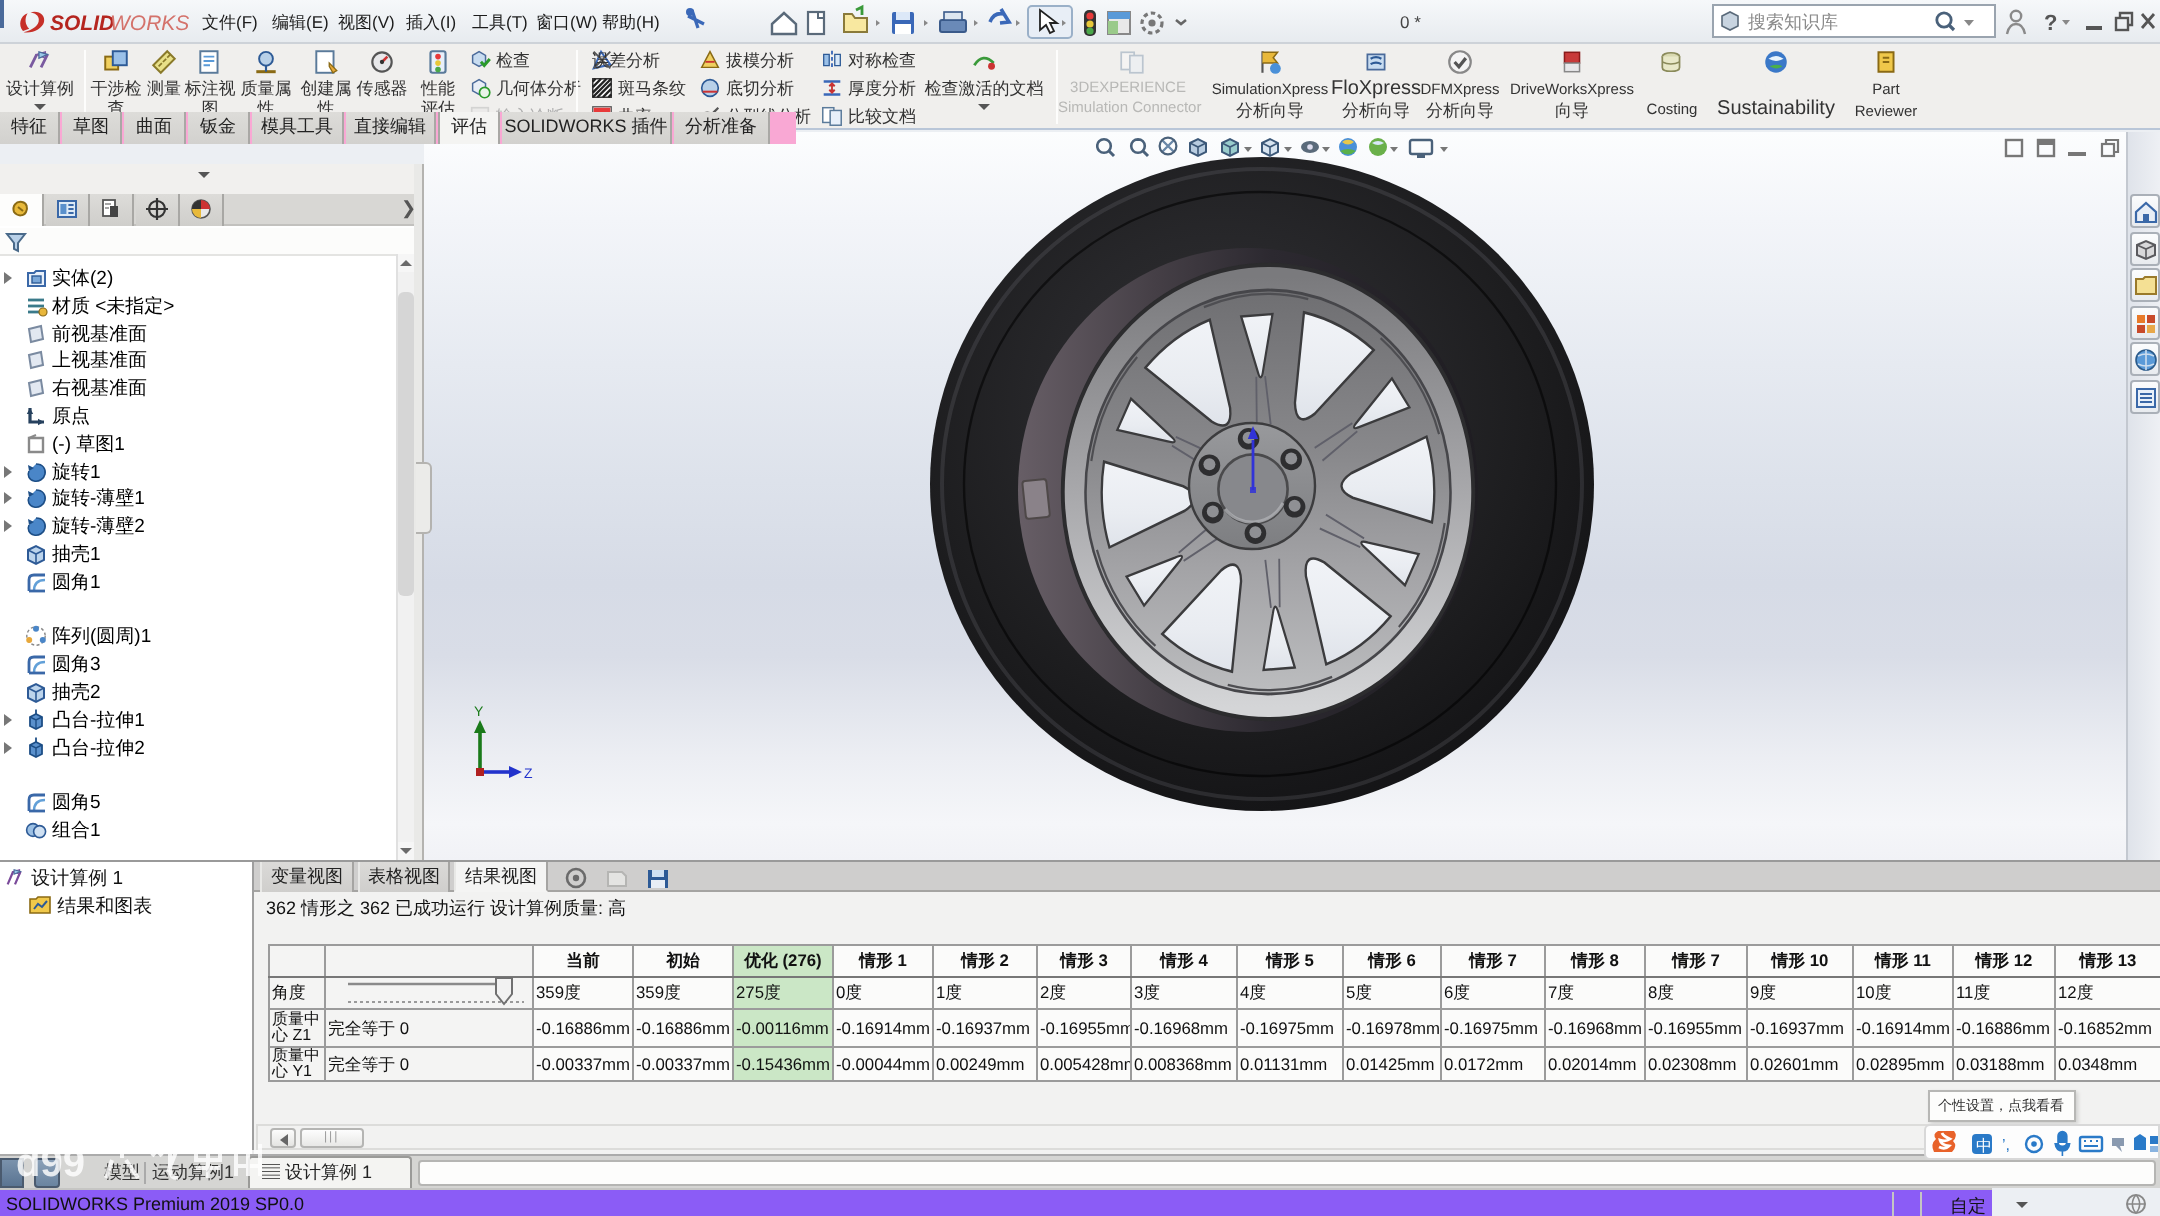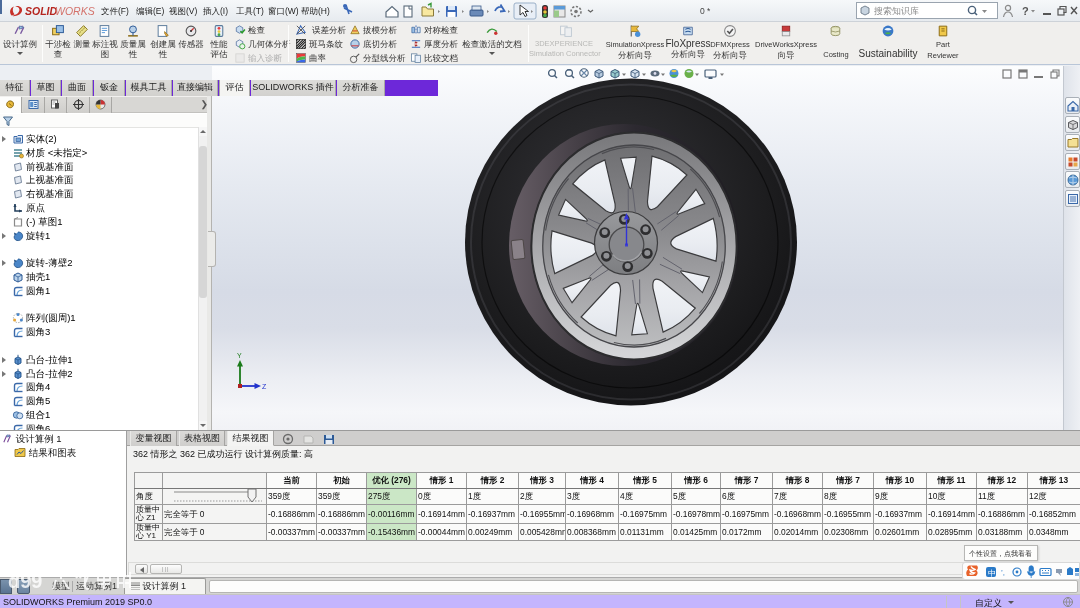--- a/index.html
+++ b/index.html
@@ -3,21 +3,21 @@
 <style>
 *{margin:0;padding:0;box-sizing:border-box}
 html,body{width:1080px;height:608px;overflow:hidden;font-family:"Liberation Sans",sans-serif;position:relative;background:#eceff3}
 .abs{position:absolute}
 #menubar{left:0;top:0;width:1080px;height:22px;background:linear-gradient(#f6f8fa,#e7ebef);border-bottom:1px solid #cdd2d8}
 .menu{position:absolute;top:6px;font-size:8.5px;color:#1c1c1c;letter-spacing:0}
 #ribbon{left:0;top:22px;width:1080px;height:43px;background:#f0efed;border-bottom:1px solid #b9c6d8}
 .rlbl{position:absolute;font-size:8.5px;color:#333;text-align:center;line-height:10px;white-space:nowrap}
 .rsep{position:absolute;top:3px;height:37px;width:1px;background:#dcdad6;border-right:1px solid #fdfdfc}
 .ricon{position:absolute}
-#tabrow{left:0;top:80px;width:438px;height:16px;background:#6d28d9;z-index:5}
+#tabrow{left:0;top:56px;width:398px;height:16px;background:#f9a8d4;z-index:5}
 .ctab{position:absolute;top:0;height:16px;font-size:9px;color:#222;text-align:center;line-height:15px;border-right:1px solid #a9a8a5;background:linear-gradient(#dddcd9,#d2d1ce)}
 .ctab.act{background:#f4f4f2;border-right:1px solid #a9a8a5;border-left:1px solid #a9a8a5}
 #viewport{left:212px;top:66px;width:851px;height:364px;background:linear-gradient(180deg,#fcfdfe 0%,#f3f5f9 12%,#e6eaf1 32%,#dde2eb 48%,#d6dbe6 62%,#d9dde7 72%,#eceef3 86%,#f5f6f9 95%,#f1f2f6 100%)}
 #taskpane{left:1063px;top:66px;width:17px;height:364px;background:linear-gradient(90deg,#dfe3ea,#eef0f4);border-left:1px solid #c3c8d0}
 .tpbtn{position:absolute;left:1px;width:15px;height:17px;border:1px solid #aab0b8;background:linear-gradient(#fbfcfd,#e8ebef);border-radius:2px}
 #fmpanel{left:0;top:82px;width:212px;height:348px;background:#fff}
 #fmtop{position:absolute;left:0;top:0;width:212px;height:15px;background:#f1f0ee}
 #fmtabs{position:absolute;left:0;top:15px;width:212px;height:16px;background:#d8d7d4;border-bottom:1px solid #c2c1be}
 .fmtab{position:absolute;top:0;width:22px;height:16px;border-right:1px solid #a8a7a4;background:linear-gradient(#dddcd9,#cfcecb)}
 .fmtab.act{background:#fdfdfc}
@@ -36,21 +36,21 @@
 #stmsg{position:absolute;left:133px;top:17px;font-size:9px;color:#111}
 table{border-collapse:collapse;table-layout:fixed}
 #rtable{position:absolute;left:134px;top:41px;width:893px}
 #rtable td{border:1px solid #9b9b9b;font-size:8.4px;color:#111;padding:0 1px;height:16px;overflow:hidden;white-space:nowrap;background:#fbfbfa}
 #rtable tr.hd td{text-align:center;font-weight:bold;border-bottom:1px solid #777}
 #rtable td.g{background:#cbe7c6}
 #rtable td.lb{background:#f4f4f3}
 #hscroll{position:absolute;left:128px;top:131px;width:952px;height:13px;background:#f2f2f1;border:1px solid #dcdcda}
 #bottombar{left:0;top:577px;width:1080px;height:17px;background:#d5d5d3;border-top:1px solid #ababab}
 .btab{position:absolute;top:1px;height:16px;font-size:9px;color:#222;line-height:15px}
-#statusbar{left:0;top:594px;width:1080px;height:14px;background:#c4b5fd;border-top:1px solid #c5c5c3;font-size:9px;color:#111}
+#statusbar{left:0;top:594px;width:996px;height:14px;background:#8b5cf6;border-top:1px solid #c5c5c3;font-size:9px;color:#111}
 .tinyarrow{display:inline-block;width:0;height:0;border-left:3px solid transparent;border-right:3px solid transparent;border-top:3px solid #555}
 </style></head>
 <body>
 
 <div class="abs" id="menubar">
   <div class="abs" style="left:0;top:0;width:2px;height:14px;background:#4a6a9a"></div>
   <svg class="abs" style="left:7px;top:3px" width="92" height="17" viewBox="0 0 92 17">
     <path d="M4.5 12.5 C2 9.5 3 5 6.8 3.6 C5.2 6.2 5.5 9.3 7.6 11.4 Z" fill="#c62f28"></path>
     <path d="M8.2 3.2 C12.5 2 15.8 4.8 15 8 C14.2 11.3 9.5 13.8 4.8 13.1 C9.8 11.8 12.6 9.6 12.4 6.6 C12.3 4.6 10.5 3.5 8.2 3.2 Z" fill="#c62f28"></path>
     <text x="18" y="12" font-size="10.5" font-weight="bold" font-style="italic" fill="#b5251f" font-family="Liberation Sans">SOLID</text>
@@ -179,21 +179,21 @@
     <div class="rlbl" style="left:248px;top:17px;text-align:left">几何体分析</div>
     <svg class="ricon" style="left:234px;top:30px" width="12" height="12" viewBox="0 0 13 13" opacity=".4">
       <rect x="2" y="2" width="9" height="9" fill="#e4e4e4" stroke="#aaa" stroke-width=".9"></rect>
     </svg>
     <div class="rlbl" style="left:248px;top:31px;text-align:left;color:#b0b0b0">输入诊断</div>
     <div class="rsep" style="left:288px"></div>
     <svg class="ricon" style="left:295px;top:2px" width="12" height="12" viewBox="0 0 13 13">
       <path d="M2 11 L6 2 L11 9 Z" fill="none" stroke="#3a68b8" stroke-width="1.1"></path>
       <path d="M2 2 l9 9 M11 2 l-9 9" stroke="#555" stroke-width="1"></path>
     </svg>
-    <div class="rlbl" style="left:312px;top:3px;text-align:left">误差分析</div>
+    <div class="rlbl" style="left:296px;top:3px;text-align:left">误差分析</div>
     <svg class="ricon" style="left:295px;top:16px" width="12" height="12" viewBox="0 0 13 13">
       <rect x="1.5" y="1.5" width="10" height="10" fill="#fff" stroke="#333" stroke-width=".8"></rect>
       <path d="M1.5 3 L3 1.5 M1.5 6 L6 1.5 M1.5 9 L9 1.5 M1.5 11.5 L11.5 1.5 M4 11.5 L11.5 4 M7 11.5 L11.5 7 M10 11.5 L11.5 10" stroke="#222" stroke-width="1.3"></path>
     </svg>
     <div class="rlbl" style="left:309px;top:17px;text-align:left">斑马条纹</div>
     <svg class="ricon" style="left:295px;top:30px" width="12" height="12" viewBox="0 0 13 13">
       <rect x="1.5" y="1.5" width="10" height="10" fill="#fff" stroke="#555" stroke-width=".7"></rect>
       <path d="M2 2 h9 v3 q-5 -1 -9 2 Z" fill="#e83a3a"></path>
       <path d="M2 7 q4 -3 9 -2 v3 q-5 0 -9 2 Z" fill="#4ab84a"></path>
       <path d="M2 10 q4 -2 9 -2 v3 h-9 Z" fill="#3a68e8"></path>
@@ -586,20 +586,28 @@
         <span class="tx">(-) 草图1</span>
       </div>
       <div class="ti" style="top:100.60000000000001px">
         <span class="ar"></span>
         <svg width="12" height="12" viewBox="0 0 12 12">
           <path d="M6 2 C9.5 2 11 4.5 10.5 7 C10 9.5 7.5 11 5 10.5 C2.5 10 1.5 7.5 2.5 5.5" fill="#4a86c8" stroke="#1d4e86" stroke-width=".8"></path>
           <path d="M2.5 5.5 L2 2.5 L5 4 Z" fill="#1d4e86"></path>
         </svg>
         <span class="tx">旋转1</span>
       </div>
+      <div class="ti" style="top:114.4px">
+        <span class="ar"></span>
+        <svg width="12" height="12" viewBox="0 0 12 12">
+          <path d="M6 2 C9.5 2 11 4.5 10.5 7 C10 9.5 7.5 11 5 10.5 C2.5 10 1.5 7.5 2.5 5.5" fill="#4a86c8" stroke="#1d4e86" stroke-width=".8"></path>
+          <path d="M2.5 5.5 L2 2.5 L5 4 Z" fill="#1d4e86"></path>
+        </svg>
+        <span class="tx">旋转-薄壁1</span>
+      </div>
       <div class="ti" style="top:128.2px">
         <span class="ar"></span>
         <svg width="12" height="12" viewBox="0 0 12 12">
           <path d="M6 2 C9.5 2 11 4.5 10.5 7 C10 9.5 7.5 11 5 10.5 C2.5 10 1.5 7.5 2.5 5.5" fill="#4a86c8" stroke="#1d4e86" stroke-width=".8"></path>
           <path d="M2.5 5.5 L2 2.5 L5 4 Z" fill="#1d4e86"></path>
         </svg>
         <span class="tx">旋转-薄壁2</span>
       </div>
       <div class="ti" style="top:142px">
         <svg width="12" height="12" viewBox="0 0 12 12">
@@ -626,68 +634,59 @@
         <span class="tx">阵列(圆周)1</span>
       </div>
       <div class="ti" style="top:197.20000000000002px">
         <svg width="12" height="12" viewBox="0 0 12 12">
           <path d="M2.5 10.5 L2.5 5 Q2.5 2.5 5 2.5 L10.5 2.5" fill="none" stroke="#3a68a8" stroke-width="1.4"></path>
           <path d="M5 10.5 Q5 5 10.5 5" fill="none" stroke="#62a0d8" stroke-width="1.2"></path>
           <path d="M2.5 10.5 L10.5 10.5" stroke="#3a68a8" stroke-width="1.4"></path>
         </svg>
         <span class="tx">圆角3</span>
       </div>
+      <div class="ti" style="top:211px">
+        <svg width="12" height="12" viewBox="0 0 12 12">
+          <path d="M2 4 L6 2 L10 4 L10 9 L6 11 L2 9 Z" fill="#bcd4ec" stroke="#2d5a96" stroke-width="1"></path>
+          <path d="M2 4 L6 6 L10 4 M6 6 L6 11" stroke="#2d5a96" stroke-width=".8" fill="none"></path>
+        </svg>
+        <span class="tx">抽壳2</span>
+      </div>
       <div class="ti" style="top:224.8px">
         <span class="ar"></span>
         <svg width="12" height="12" viewBox="0 0 12 12">
           <path d="M3 4.5 L6 3 L9 4.5 L9 9 L6 10.5 L3 9 Z" fill="#5a90cc" stroke="#1d4e86" stroke-width=".9"></path>
           <path d="M3 4.5 L6 6 L9 4.5 M6 6 L6 10.5" stroke="#1d4e86" stroke-width=".7" fill="none"></path>
           <path d="M6 3 L6 0.8" stroke="#1d4e86" stroke-width=".9"></path>
         </svg>
         <span class="tx">凸台-拉伸1</span>
       </div>
       <div class="ti" style="top:238.60000000000002px">
         <span class="ar"></span>
         <svg width="12" height="12" viewBox="0 0 12 12">
           <path d="M3 4.5 L6 3 L9 4.5 L9 9 L6 10.5 L3 9 Z" fill="#5a90cc" stroke="#1d4e86" stroke-width=".9"></path>
           <path d="M3 4.5 L6 6 L9 4.5 M6 6 L6 10.5" stroke="#1d4e86" stroke-width=".7" fill="none"></path>
           <path d="M6 3 L6 0.8" stroke="#1d4e86" stroke-width=".9"></path>
         </svg>
         <span class="tx">凸台-拉伸2</span>
       </div>
-      <div class="ti" style="top:252.4px">
+      <div class="ti" style="top:266.2px">
         <svg width="12" height="12" viewBox="0 0 12 12">
           <path d="M2.5 10.5 L2.5 5 Q2.5 2.5 5 2.5 L10.5 2.5" fill="none" stroke="#3a68a8" stroke-width="1.4"></path>
           <path d="M5 10.5 Q5 5 10.5 5" fill="none" stroke="#62a0d8" stroke-width="1.2"></path>
           <path d="M2.5 10.5 L10.5 10.5" stroke="#3a68a8" stroke-width="1.4"></path>
         </svg>
-        <span class="tx">圆角4</span>
-      </div>
-      <div class="ti" style="top:266.2px">
-        <svg width="12" height="12" viewBox="0 0 12 12">
-          <path d="M2.5 10.5 L2.5 5 Q2.5 2.5 5 2.5 L10.5 2.5" fill="none" stroke="#3a68a8" stroke-width="1.4"></path>
-          <path d="M5 10.5 Q5 5 10.5 5" fill="none" stroke="#62a0d8" stroke-width="1.2"></path>
-          <path d="M2.5 10.5 L10.5 10.5" stroke="#3a68a8" stroke-width="1.4"></path>
-        </svg>
         <span class="tx">圆角5</span>
       </div>
       <div class="ti" style="top:280px">
         <svg width="12" height="12" viewBox="0 0 12 12">
           <circle cx="4.5" cy="6" r="3.2" fill="#9cc0e4" stroke="#2d5a96" stroke-width=".8"></circle>
           <circle cx="7.8" cy="6.8" r="3" fill="#cfe0f2" stroke="#2d5a96" stroke-width=".8"></circle>
         </svg>
         <span class="tx">组合1</span>
-      </div>
-      <div class="ti" style="top:293.8px">
-        <svg width="12" height="12" viewBox="0 0 12 12">
-          <path d="M2.5 10.5 L2.5 5 Q2.5 2.5 5 2.5 L10.5 2.5" fill="none" stroke="#3a68a8" stroke-width="1.4"></path>
-          <path d="M5 10.5 Q5 5 10.5 5" fill="none" stroke="#62a0d8" stroke-width="1.2"></path>
-          <path d="M2.5 10.5 L10.5 10.5" stroke="#3a68a8" stroke-width="1.4"></path>
-        </svg>
-        <span class="tx">圆角6</span>
       </div>
     </div>
   <div id="fmscroll">
     <div style="position:absolute;left:0;top:0;width:8px;height:9px;background:#f6f6f6">
         <span style="position:absolute;left:1px;top:3px;width:0;height:0;border-left:3px solid transparent;border-right:3px solid transparent;border-bottom:3px solid #6a6a6a"></span>
       </div>
     <div style="position:absolute;left:0;top:19px;width:8px;height:152px;background:#d6d6d6;border-radius:3px"></div>
     <div style="position:absolute;left:0;bottom:0;width:8px;height:9px;background:#f6f6f6">
         <span style="position:absolute;left:1px;top:3px;width:0;height:0;border-left:3px solid transparent;border-right:3px solid transparent;border-top:3px solid #6a6a6a"></span>
       </div>

